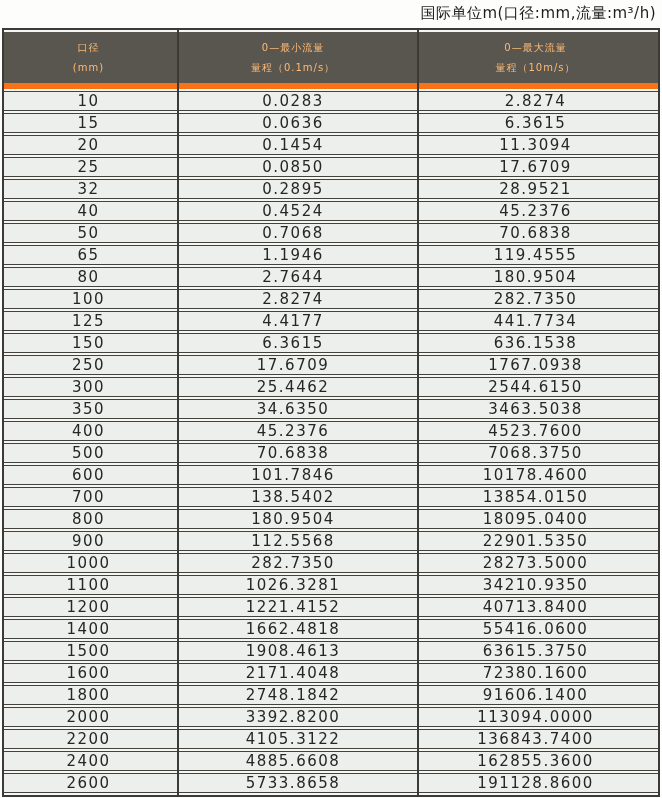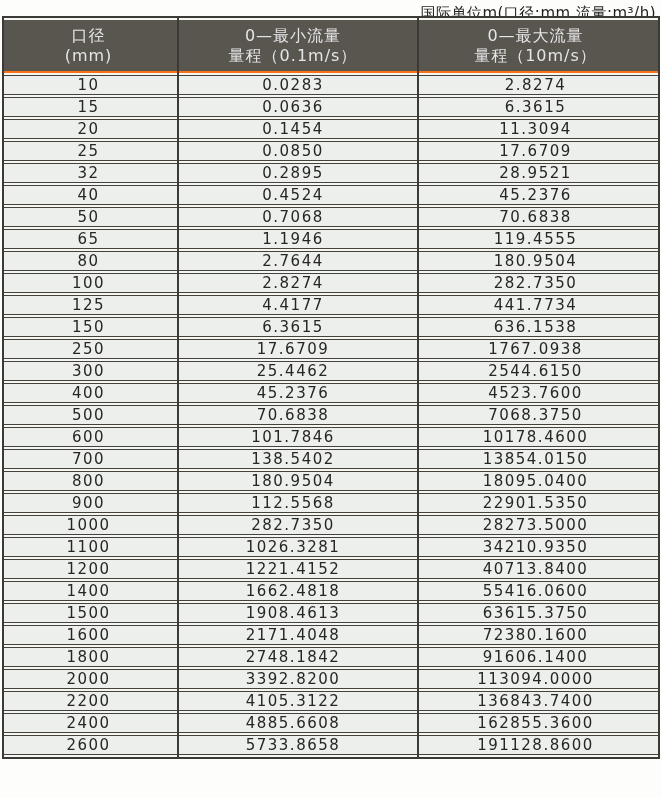--- a/index.html
+++ b/index.html
@@ -9,21 +9,21 @@
     font-family: "DejaVu Sans", "Liberation Sans", sans-serif;
   }
   .page {
     width: 662px;
     height: 798px;
     background: #fdfdfc;
     box-sizing: border-box;
     overflow: hidden;
   }
   .title-bar {
-    height: 16px;
+    height: 28px;
     line-height: 26px;
     text-align: right;
     padding-right: 6px;
     font-size: 15px;
     color: #1d1d1b;
     letter-spacing: 0.5px;
   }
   .table-wrap {
     position: relative;
     margin: 0 2px;
@@ -33,28 +33,28 @@
   table {
     width: 100%;
     border-collapse: separate;
     border-spacing: 0 2px;
     table-layout: fixed;
   }
   col.c1 { width: 169px; }
   col.c2 { width: 240px; }
   thead th {
     background: #595650;
-    color: #e5e5e5;
+    color: #fdba74;
     font-weight: normal;
-    font-size: 16px;
+    font-size: 10px;
     height: 51px;
     padding: 0;
     vertical-align: middle;
     letter-spacing: 1px;
-    border-bottom: 2px solid #f97316;
+    border-bottom: 6px solid #f97316;
   }
   thead th .h-line { display: block; line-height: 20px; }
   tbody td {
     background: #edefec;
     color: #262624;
     text-align: center;
     font-size: 15px;
     height: 18px;
     line-height: 18px;
     padding: 0;
@@ -171,20 +171,25 @@
             <td>250</td>
             <td>17.6709</td>
             <td>1767.0938</td>
           </tr>
           <tr>
             <td>300</td>
             <td>25.4462</td>
             <td>2544.6150</td>
           </tr>
           <tr>
+            <td>350</td>
+            <td>34.6350</td>
+            <td>3463.5038</td>
+          </tr>
+          <tr>
             <td>400</td>
             <td>45.2376</td>
             <td>4523.7600</td>
           </tr>
           <tr>
             <td>500</td>
             <td>70.6838</td>
             <td>7068.3750</td>
           </tr>
           <tr>

